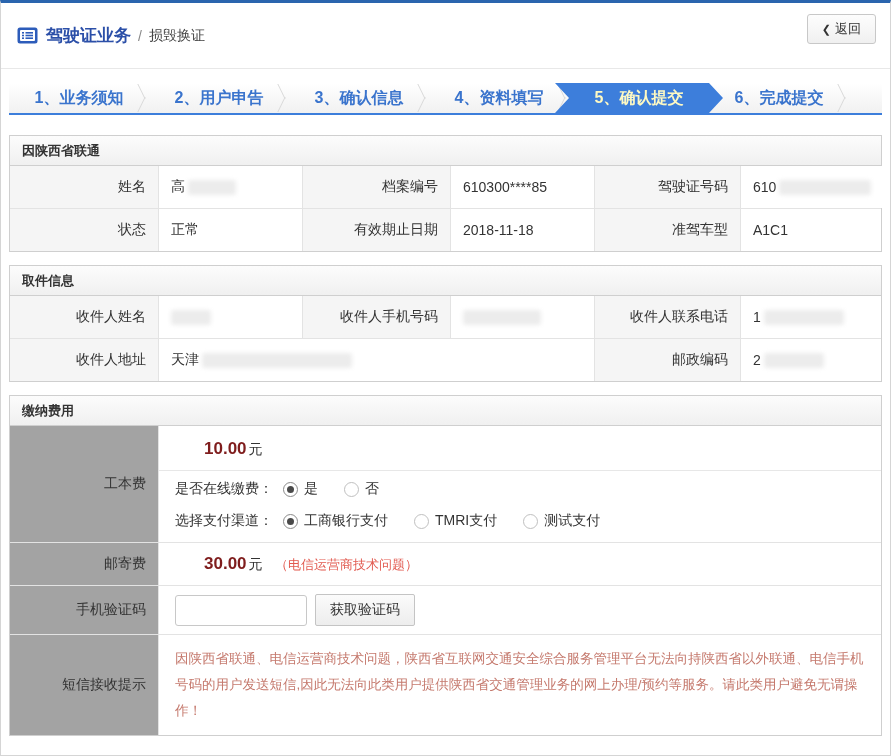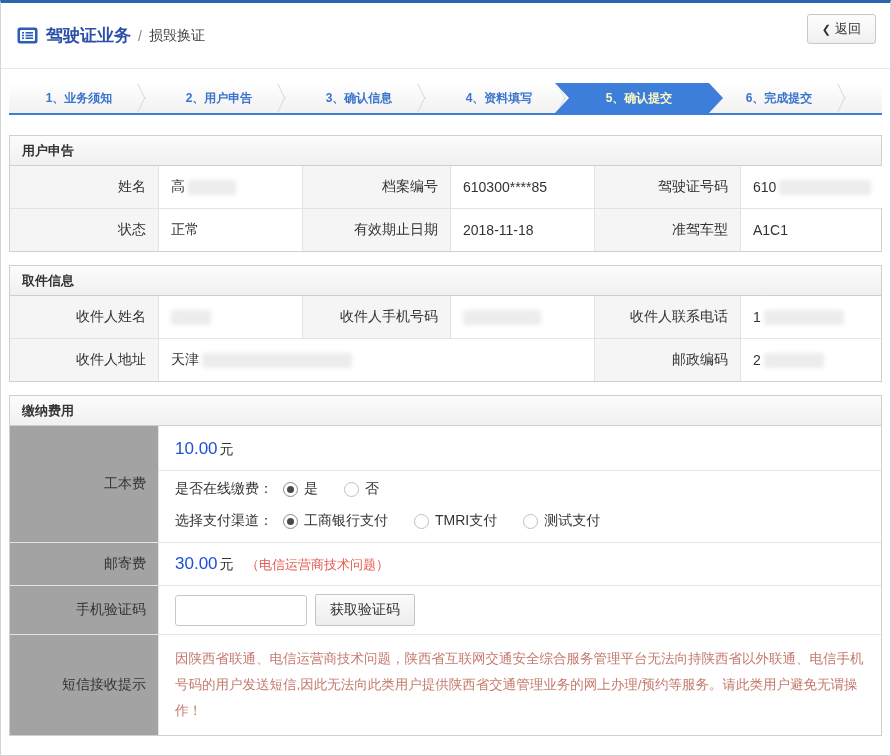--- a/index.html
+++ b/index.html
@@ -18,21 +18,21 @@
   .back-btn { position:absolute; right:14px; top:11px; height:30px; padding:0 14px;
               background:linear-gradient(#fdfdfd,#f0f0f0); border:1px solid #c8c8c8;
               border-radius:3px; font-family:inherit; font-size:13px; color:#333; cursor:pointer;
               display:flex; align-items:center; gap:4px; }
   .back-chevron { font-size:11px; font-weight:bold; color:#333; }
 
   
   .steps { display:flex; height:32px; margin:14px 8px 20px;
            border-bottom:2px solid #3d7edb; }
   .step { position:relative; width:140px; display:flex; align-items:center; justify-content:center;
-          background:linear-gradient(#ffffff,#f1f1f1); color:#3a74cd; font-size:12px;
+          background:linear-gradient(#ffffff,#f1f1f1); color:#3a74cd; font-size:16px;
           font-weight:bold; cursor:pointer; }
   .step::before { content:''; position:absolute; right:7px; top:1px; height:15px; width:1px;
                   background:#d9d9d9; transform:skewX(26deg); }
   .step::after  { content:''; position:absolute; right:7px; bottom:1px; height:15px; width:1px;
                   background:#d9d9d9; transform:skewX(-26deg); }
   .step.active { width:168px; margin-left:-14px; margin-right:-14px; z-index:5;
                  background:#3d7edb; color:#fef9c3;
                  clip-path: polygon(0 0, calc(100% - 14px) 0, 100% 50%, calc(100% - 14px) 100%, 0 100%, 14px 50%); }
   .step.active::before, .step.active::after { display:none; }
   .step-fill { flex:1; background:linear-gradient(#ffffff,#f1f1f1); }
@@ -52,21 +52,21 @@
   .redact { display:inline-block; height:15px; border-radius:3px;
             background:#ececec; filter:blur(2px); vertical-align:middle; }
 
   
   .frow { display:grid; grid-template-columns:148px 1fr; }
   .frow + .frow { border-top:1px solid #e3e3e3; }
   .flbl { background:#a3a3a3; display:flex; align-items:center; justify-content:flex-end;
           padding:10px 12px; font-size:14px; }
   .fval { background:#fff; border-left:1px solid #e3e3e3; padding:0; }
   .amount-line { padding:13px 16px 11px; }
-  .amount { color:#1d4ed8; font-size:17px; font-weight:normal; }
+  .amount { color:#7f1d1d; font-size:17px; font-weight:bold;margin-left:29px; }
   .unit { color:#333; font-size:14px; margin-left:2px; }
   .fee-note { color:#e25a50; font-size:13px; margin-left:8px; }
   .subdivider { height:1px; background:#e7e7e7; }
   .opt-line { display:flex; align-items:center; padding:9px 16px 5px; font-size:14px; color:#333; }
   .opt-q { margin-right:10px; }
   .opt { display:inline-flex; align-items:center; gap:6px; margin-right:26px; cursor:pointer; }
   .radio { position:relative; width:15px; height:15px; border:1px solid #c0c0c0; border-radius:50%;
            background:#fff; flex:0 0 auto; }
   .radio.sel { border-color:#8a8a8a; }
   .radio.sel::after { content:''; position:absolute; inset:3px; border-radius:50%; background:#4a4a4a; }
@@ -115,21 +115,21 @@
     <div class="step">1、业务须知</div>
     <div class="step">2、用户申告</div>
     <div class="step">3、确认信息</div>
     <div class="step">4、资料填写</div>
     <div class="step active">5、确认提交</div>
     <div class="step">6、完成提交</div>
     <div class="step-fill"></div>
   </div>
 
   <section class="panel">
-    <div class="panel-header">用户申告</div>
+    <div class="panel-header">因陕西省联通</div>
     <div class="irow">
       <div class="cell lbl">姓名</div>
       <div class="cell val">
         <span>高</span>
         <span class="redact" style="width:48px; margin-left:3px;"></span>
       </div>
       <div class="cell lbl">档案编号</div>
       <div class="cell val">610300****85</div>
       <div class="cell lbl">驾驶证号码</div>
       <div class="cell val">

